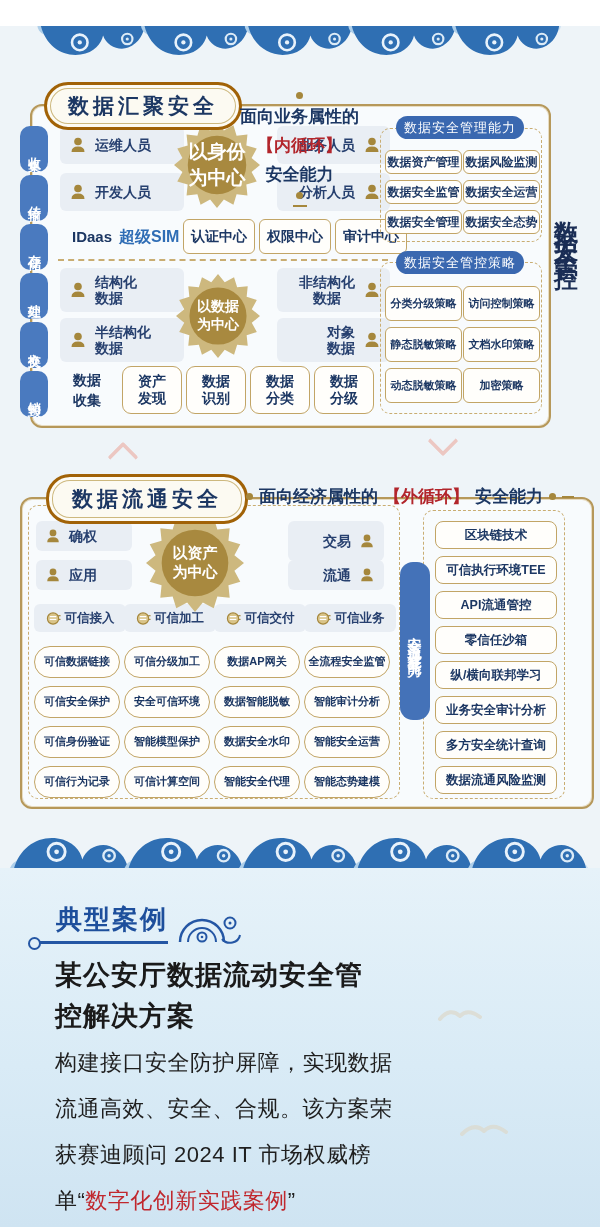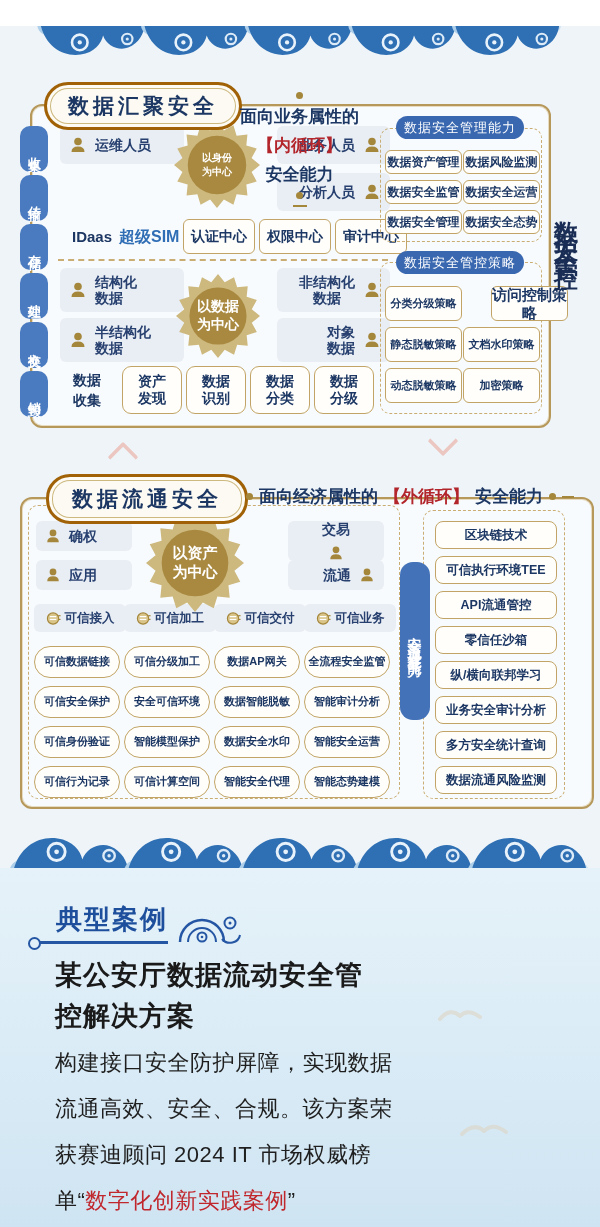--- a/index.html
+++ b/index.html
@@ -126,41 +126,48 @@
   <div class="abs pill-v" style="left:20px;top:322px;">交换</div>
   <div class="abs pill-v" style="left:20px;top:371px;">销毁</div>
 
   <div class="abs gray-box" style="left:60px;top:126px;width:106px;height:38px;">
     <svg width="18" height="18" viewBox="0 0 18 18">
         <circle cx="9" cy="5.5" r="3.8" fill="#a5873c"></circle>
         <path d="M2.5,16 Q2.5,10.5 9,10.5 Q15.5,10.5 15.5,16 Z" fill="#a5873c"></path>
       </svg>
     <span>运维人员</span>
   </div>
+  <div class="abs gray-box" style="left:60px;top:173px;width:106px;height:38px;">
+    <svg width="18" height="18" viewBox="0 0 18 18">
+        <circle cx="9" cy="5.5" r="3.8" fill="#a5873c"></circle>
+        <path d="M2.5,16 Q2.5,10.5 9,10.5 Q15.5,10.5 15.5,16 Z" fill="#a5873c"></path>
+      </svg>
+    <span>开发人员</span>
+  </div>
   <div class="abs gray-box rt" style="left:277px;top:126px;width:95px;height:38px;">
     <span>业务人员</span>
     <svg width="18" height="18" viewBox="0 0 18 18">
         <circle cx="9" cy="5.5" r="3.8" fill="#a5873c"></circle>
         <path d="M2.5,16 Q2.5,10.5 9,10.5 Q15.5,10.5 15.5,16 Z" fill="#a5873c"></path>
       </svg>
   </div>
   <div class="abs gray-box rt" style="left:277px;top:173px;width:95px;height:38px;">
     <span>分析人员</span>
     <svg width="18" height="18" viewBox="0 0 18 18">
         <circle cx="9" cy="5.5" r="3.8" fill="#a5873c"></circle>
         <path d="M2.5,16 Q2.5,10.5 9,10.5 Q15.5,10.5 15.5,16 Z" fill="#a5873c"></path>
       </svg>
   </div>
 
   <div class="abs seal" style="left:174px;top:122px;width:86px;height:86px;">
     <svg width="86" height="86" viewBox="0 0 100 100">
       <polygon fill="#cdb87e" points="100,50 90.2,58 96.2,69.1 84.1,72.8 85.4,85.4 72.8,84.1 69.1,96.2 58,90.2 50,100 42,90.2 30.9,96.2 27.2,84.1 14.6,85.4 15.9,72.8 3.8,69.1 9.8,58 0,50 9.8,42 3.8,30.9 15.9,27.2 14.6,14.6 27.2,15.9 30.9,3.8 42,9.8 50,0 58,9.8 69.1,3.8 72.8,15.9 85.4,14.6 84.1,27.2 96.2,30.9 90.2,42"></polygon>
       <circle cx="50" cy="50" r="34" fill="#a8893f"></circle>
     </svg>
-    <div class="seal-text pre" style="font-size:10px;">以身份
+    <div class="seal-text pre" style="font-size:19px;">以身份
 为中心</div>
   </div>
 
   <div class="abs txt-idaas" style="left:72px;top:228px;">IDaas</div>
   <div class="abs txt-sim" style="left:119px;top:227px;">超级SIM</div>
   <div class="abs gold-box" style="left:183px;top:219px;width:70px;height:33px;font-size:14px;">认证中心</div>
   <div class="abs gold-box" style="left:259px;top:219px;width:70px;height:33px;font-size:14px;">权限中心</div>
   <div class="abs gold-box" style="left:335px;top:219px;width:70px;height:33px;font-size:14px;">审计中心</div>
 
   <div class="abs" style="left:58px;top:259px;width:330px;border-top:2px dashed #c9ad72;"></div>
@@ -223,21 +230,21 @@
   <div class="abs gold-box" style="left:385px;top:150px;width:75px;height:22px;font-size:12px;">数据资产管理</div>
   <div class="abs gold-box" style="left:463px;top:150px;width:75px;height:22px;font-size:12px;">数据风险监测</div>
   <div class="abs gold-box" style="left:385px;top:180px;width:75px;height:22px;font-size:12px;">数据安全监管</div>
   <div class="abs gold-box" style="left:463px;top:180px;width:75px;height:22px;font-size:12px;">数据安全运营</div>
   <div class="abs gold-box" style="left:385px;top:210px;width:75px;height:22px;font-size:12px;">数据安全管理</div>
   <div class="abs gold-box" style="left:463px;top:210px;width:75px;height:22px;font-size:12px;">数据安全态势</div>
 
   <div class="abs dash" style="left:380px;top:262px;width:160px;height:150px;"></div>
   <div class="abs hdr-pill" style="left:396px;top:251px;width:128px;height:23px;">数据安全管控策略</div>
   <div class="abs gold-box" style="left:385px;top:286px;width:75px;height:33px;font-size:11px;">分类分级策略</div>
-  <div class="abs gold-box" style="left:463px;top:286px;width:75px;height:33px;font-size:15px;margin-left:28px;">访问控制策略</div>
+  <div class="abs gold-box" style="left:463px;top:286px;width:75px;height:33px;font-size:11px;">访问控制策略</div>
   <div class="abs gold-box" style="left:385px;top:327px;width:75px;height:33px;font-size:11px;">静态脱敏策略</div>
   <div class="abs gold-box" style="left:463px;top:327px;width:75px;height:33px;font-size:11px;">文档水印策略</div>
   <div class="abs gold-box" style="left:385px;top:368px;width:75px;height:33px;font-size:11px;">动态脱敏策略</div>
   <div class="abs gold-box" style="left:463px;top:368px;width:75px;height:33px;font-size:11px;">加密策略</div>
 
   <div class="abs side-title" style="left:550px;top:202px;height:222px;">数据安全管控</div>
 
   <div class="abs chev up" style="left:112px;top:446px;"></div>
   <div class="abs chev down" style="left:432px;top:430px;"></div>
 
@@ -264,21 +271,21 @@
       </svg>
     <span>确权</span>
   </div>
   <div class="abs gray-box" style="left:36px;top:560px;width:78px;height:30px;">
     <svg width="16" height="16" viewBox="0 0 18 18">
         <circle cx="9" cy="5.5" r="3.8" fill="#a5873c"></circle>
         <path d="M2.5,16 Q2.5,10.5 9,10.5 Q15.5,10.5 15.5,16 Z" fill="#a5873c"></path>
       </svg>
     <span>应用</span>
   </div>
-  <div class="abs gray-box rt" style="left:288px;top:521px;width:78px;height:40px;flex-direction:column;">
+  <div class="abs gray-box rt" style="left:288px;top:521px;width:78px;height:40px;">
     <span>交易</span>
     <svg width="16" height="16" viewBox="0 0 18 18">
         <circle cx="9" cy="5.5" r="3.8" fill="#a5873c"></circle>
         <path d="M2.5,16 Q2.5,10.5 9,10.5 Q15.5,10.5 15.5,16 Z" fill="#a5873c"></path>
       </svg>
   </div>
   <div class="abs gray-box rt" style="left:288px;top:560px;width:78px;height:30px;">
     <span>流通</span>
     <svg width="16" height="16" viewBox="0 0 18 18">
         <circle cx="9" cy="5.5" r="3.8" fill="#a5873c"></circle>

